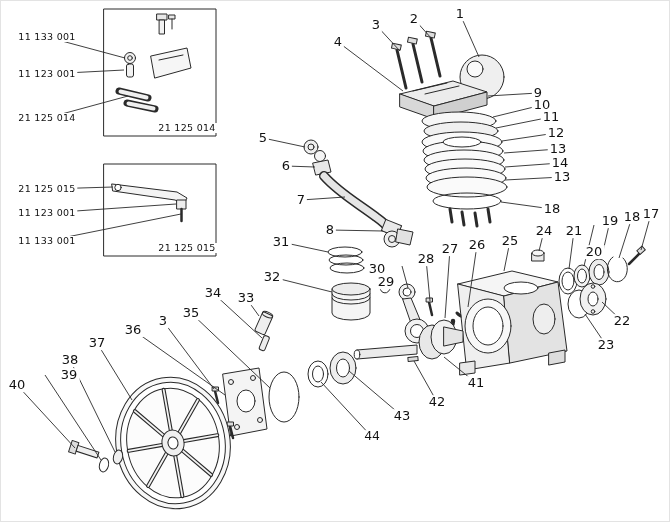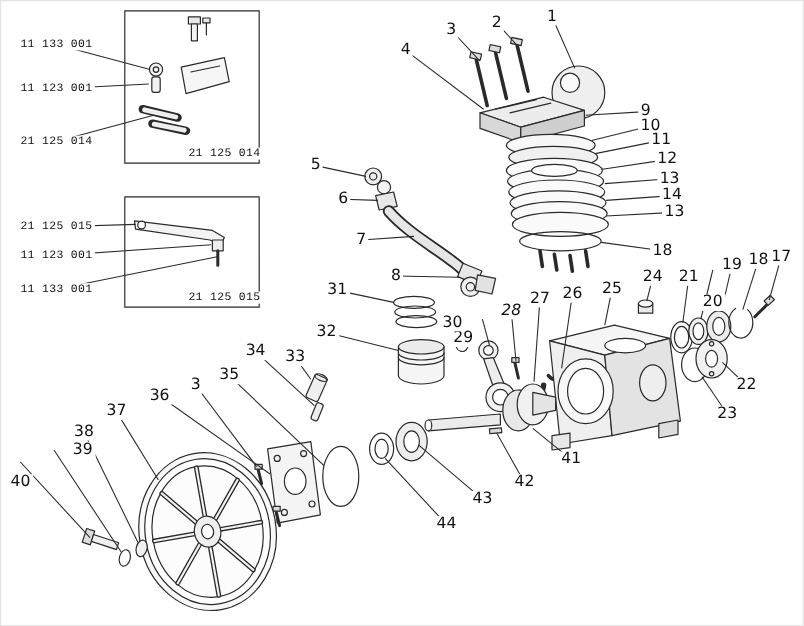--- a/index.html
+++ b/index.html
@@ -21,21 +21,20 @@
     transform:translate(-50%,-50%);
     font-size:13px;color:#111;
     background:#fff;
     padding:0 2px;
     line-height:1.05;
     white-space:nowrap;
   }
   .part-label{
     font-size:9.5px;
     letter-spacing:.3px;
-    font-family:Liberation Mono, monospace;
   }
   #leader-svg line{stroke:#2a2a2a;stroke-width:.9;}
 </style>
 </head>
 <body>
 
 <div id="stage">
 
   <svg id="artwork" viewBox="0 0 670 522" width="670" height="522">
     <g stroke="#2a2a2a" stroke-width="1" fill="none" stroke-linejoin="round" stroke-linecap="round">
@@ -348,38 +347,38 @@
       <div class="callout" style="left: 631px; top: 216px;">18</div>
       <div class="callout" style="left: 609px; top: 220px;">19</div>
       <div class="callout" style="left: 593px; top: 224px; margin-top: 27px;">20</div>
       <div class="callout" style="left: 573px; top: 230px;">21</div>
       <div class="callout" style="left: 621px; top: 320px;">22</div>
       <div class="callout" style="left: 605px; top: 344px;">23</div>
       <div class="callout" style="left: 543px; top: 230px;">24</div>
       <div class="callout" style="left: 509px; top: 240px;">25</div>
       <div class="callout" style="left: 476px; top: 244px;">26</div>
       <div class="callout" style="left: 449px; top: 248px;">27</div>
-      <div class="callout" style="left: 425px; top: 258px; font-style: italic;">28</div>
+      <div class="callout" style="left: 425px; top: 258px;">28</div>
       <div class="callout" style="left: 385px; top: 265px; margin-top: 16px;">29</div>
       <div class="callout" style="left: 376px; top: 268px;">30</div>
       <div class="callout" style="left: 280px; top: 241px;">31</div>
       <div class="callout" style="left: 271px; top: 276px;">32</div>
       <div class="callout" style="left: 245px; top: 297px;">33</div>
       <div class="callout" style="left: 212px; top: 292px;">34</div>
       <div class="callout" style="left: 190px; top: 312px;">35</div>
       <div class="callout" style="left: 162px; top: 320px;">3</div>
       <div class="callout" style="left: 132px; top: 329px;">36</div>
       <div class="callout" style="left: 96px; top: 342px;">37</div>
       <div class="callout" style="left: 69px; top: 359px;">38</div>
       <div class="callout" style="left: 44px; top: 374px; margin-left: 24px;">39</div>
-      <div class="callout" style="left: 16px; top: 384px; margin-top: 17px;">40</div>
+      <div class="callout" style="left: 16px; top: 384px;">40</div>
       <div class="callout" style="left: 475px; top: 382px;">41</div>
       <div class="callout" style="left: 436px; top: 401px;">42</div>
       <div class="callout" style="left: 401px; top: 415px;">43</div>
-      <div class="callout" style="left: 371px; top: 436px;">44</div>
+      <div class="callout" style="left: 371px; top: 436px; font-family: Liberation Mono, monospace;">44</div>
       <div class="callout part-label" style="left: 46px; top: 36px;">11 133 001</div>
       <div class="callout part-label" style="left: 46px; top: 73px;">11 123 001</div>
       <div class="callout part-label" style="left: 46px; top: 117px;">21 125 014</div>
       <div class="callout part-label" style="left: 186px; top: 127px;">21 125 014</div>
       <div class="callout part-label" style="left: 46px; top: 188px;">21 125 015</div>
       <div class="callout part-label" style="left: 46px; top: 212px;">11 123 001</div>
       <div class="callout part-label" style="left: 46px; top: 240px;">11 133 001</div>
       <div class="callout part-label" style="left: 186px; top: 247px;">21 125 015</div>
     </div>
 

